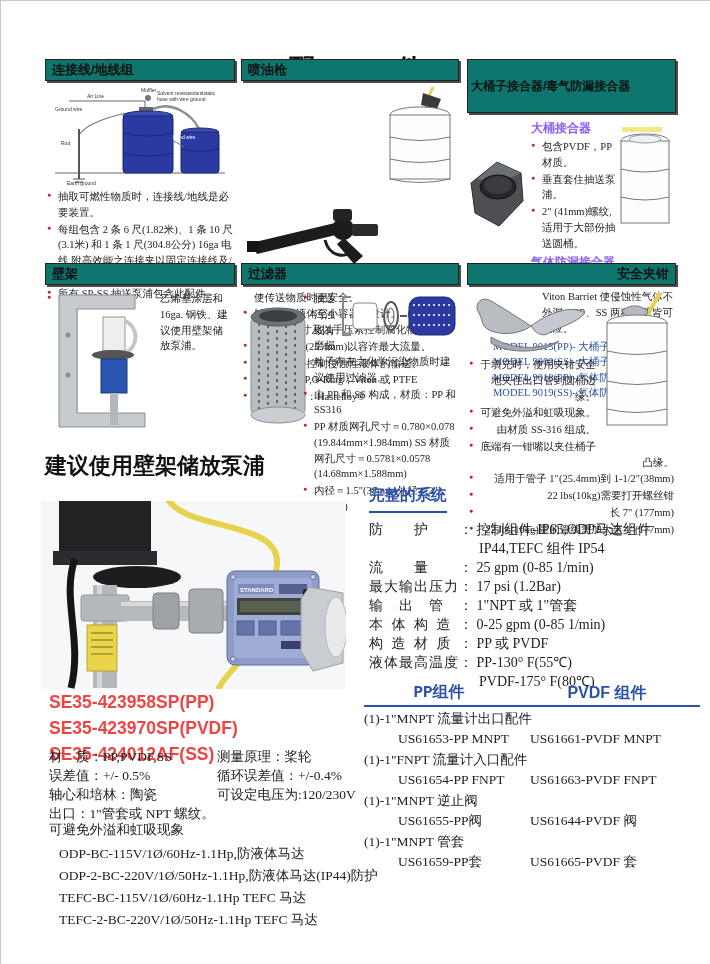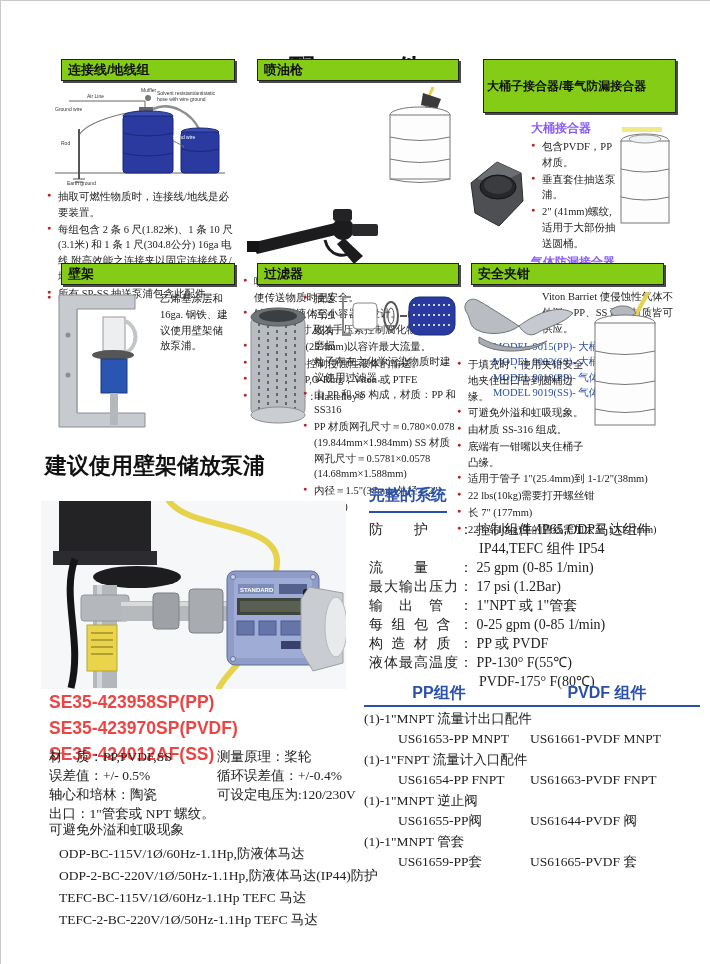--- a/index.html
+++ b/index.html
@@ -3,23 +3,23 @@
 <meta charset="utf-8">
 <style>
   html,body{margin:0;padding:0;background:#e9e9e9;}
   #page{position:relative;width:710px;height:964px;background:#ffffff;border:1px solid #c9c9c9;
         overflow:hidden;font-family:"Liberation Serif",serif;color:#222;}
   
   .page-title{position:absolute;top:14px;left:0;right:0;text-align:center;
               font-family:"Liberation Sans",sans-serif;font-weight:600;font-size:27px;color:#111;margin-top:36px;}
   
   .box{position:absolute;}
-  .box-hdr{background:#84cc16;border:1px solid #222;box-shadow:2px 2px 0 #4a4a4a;
+  .box-hdr{background:#0f766e;border:1px solid #222;box-shadow:2px 2px 0 #4a4a4a;
            height:20px;line-height:20px;font-family:"Liberation Sans",sans-serif;
-           font-weight:bold;font-size:13px;color:#111;padding:0 6px;white-space:nowrap;margin-left:16px;}
+           font-weight:bold;font-size:13px;color:#111;padding:0 6px;white-space:nowrap;}
   .box-body{position:relative;font-size:10.5px;line-height:1.5;padding:4px 2px 0 2px;}
   ul.bul{list-style:none;margin:2px 0 0 0;padding:0;}
   .bul li{position:relative;padding-left:11px;margin-bottom:1px;}
   .bul li::before{content:"●";position:absolute;left:0;top:1px;color:#bb2222;font-size:7px;}
   .subhead{font-weight:bold;font-size:12px;margin:2px 0 1px 0;color:#8b5cf6;}
   .models p{margin:0;line-height:1.45;color:#2b50a8;}
   .fl-l{float:left;margin-right:5px;}
   .fl-r{float:right;margin-left:4px;}
   
   .fm-title{position:absolute;left:44px;top:450px;font-family:"Liberation Sans",sans-serif;
@@ -38,21 +38,21 @@
          font-size:15.5px;color:#2b50a8;border-bottom:2px solid #2b50a8;padding-bottom:7px;margin-bottom:7px;}
   .sys-row{margin:0;}
   .sys-label{display:inline-block;width:104px;text-align:justify;text-align-last:justify;vertical-align:top;}
   .sys-val{display:inline-block;vertical-align:top;}
   .sys-val2{margin-left:110px;}
   
   .comp{position:absolute;left:363px;top:682px;width:336px;font-size:13.5px;line-height:20.5px;}
   .comp-hdr{display:flex;border-bottom:2px solid #2b50a8;padding-bottom:1px;margin-bottom:2px;
             font-family:"Liberation Sans",sans-serif;font-weight:bold;font-size:16px;color:#2b50a8;}
   .comp-hdr span{display:inline-block;text-align:center;}
-  .comp-hdr .c1{width:150px;}
+  .comp-hdr .c1{width:150px;font-family:Liberation Mono, monospace;}
   .comp-hdr .c2{flex:1;}
   .comp-desc{margin:0;}
   .comp-codes{margin:0 0 0 34px;display:flex;}
   .comp-codes .pp{width:132px;}
   svg text{font-family:"Liberation Sans",sans-serif;}
 </style>
 </head>
 <body>
 
 <div id="page">
@@ -220,21 +220,21 @@
       </svg>
       <ul class="bul" style="margin-left:60px;">
         <li>抽送污浊或有磨损粒子存在之化学污染物质时建议使用过滤器。</li>
         <li>由 PP 和 SS 构成，材质：PP 和 SS316</li>
         <li>PP 材质网孔尺寸＝0.780×0.078 (19.844mm×1.984mm) SS 材质网孔尺寸＝0.5781×0.0578 (14.68mm×1.588mm)</li>
         <li>内径＝1.5"(38mm)外径＝2"(51mm)</li>
       </ul>
     </div>
   </div>
 
-  <div class="box" style="left:454px;top:262px;width:209px;">
+  <div class="box" style="left:466px;top:262px;width:209px;text-align:right;">
     <div class="box-hdr">安全夹钳</div>
     <div class="box-body" style="min-height:172px;">
       <svg class="fl-r" width="74" height="150" viewBox="0 0 74 150">
         <path d="M60,4 L44,32" stroke="#e6d24b" stroke-width="4"></path>
         <path d="M22,22 C30,14 44,16 48,24 C40,30 28,32 22,22 Z" fill="#b5b9bf" stroke="#6f7479"></path>
         <ellipse cx="37" cy="34" rx="30" ry="8" fill="#fff" stroke="#777"></ellipse>
         <rect x="7" y="34" width="60" height="102" fill="#fdfdfd" stroke="#777"></rect>
         <path d="M7,62 Q37,69 67,62" stroke="#777" fill="none"></path>
         <path d="M7,92 Q37,99 67,92" stroke="#777" fill="none"></path>
         <path d="M7,120 Q37,127 67,120" stroke="#777" fill="none"></path>
@@ -321,21 +321,21 @@
     <div class="ml">TEFC-2-BC-220V/1Ø/50Hz-1.1Hp TEFC 马达</div>
   </div>
 
   <div class="sys">
     <span class="sys-h">完整的系统</span>
     <div class="sys-row"><span class="sys-label">防护：</span> <span class="sys-val">控制组件-IP65,ODP马达组件</span></div>
     <div class="sys-row sys-val2">IP44,TEFC 组件 IP54</div>
     <div class="sys-row"><span class="sys-label">流量：</span> <span class="sys-val">25 gpm (0-85 1/min)</span></div>
     <div class="sys-row"><span class="sys-label">最大输出压力：</span> <span class="sys-val">17 psi (1.2Bar)</span></div>
     <div class="sys-row"><span class="sys-label">输出管：</span> <span class="sys-val">1"NPT 或 1"管套</span></div>
-    <div class="sys-row"><span class="sys-label">每组包含：</span> <span class="sys-val">0-25 gpm (0-85 1/min)</span></div>
+    <div class="sys-row"><span class="sys-label">本体构造：</span> <span class="sys-val">0-25 gpm (0-85 1/min)</span></div>
     <div class="sys-row"><span class="sys-label">构造材质：</span> <span class="sys-val">PP 或 PVDF</span></div>
     <div class="sys-row"><span class="sys-label">液体最高温度：</span> <span class="sys-val">PP-130° F(55℃)</span></div>
     <div class="sys-row sys-val2">PVDF-175° F(80℃)</div>
   </div>
 
   <div class="comp">
     <div class="comp-hdr">
       <span class="c1">PP组件</span>
       <span class="c2">PVDF 组件</span>
     </div>

